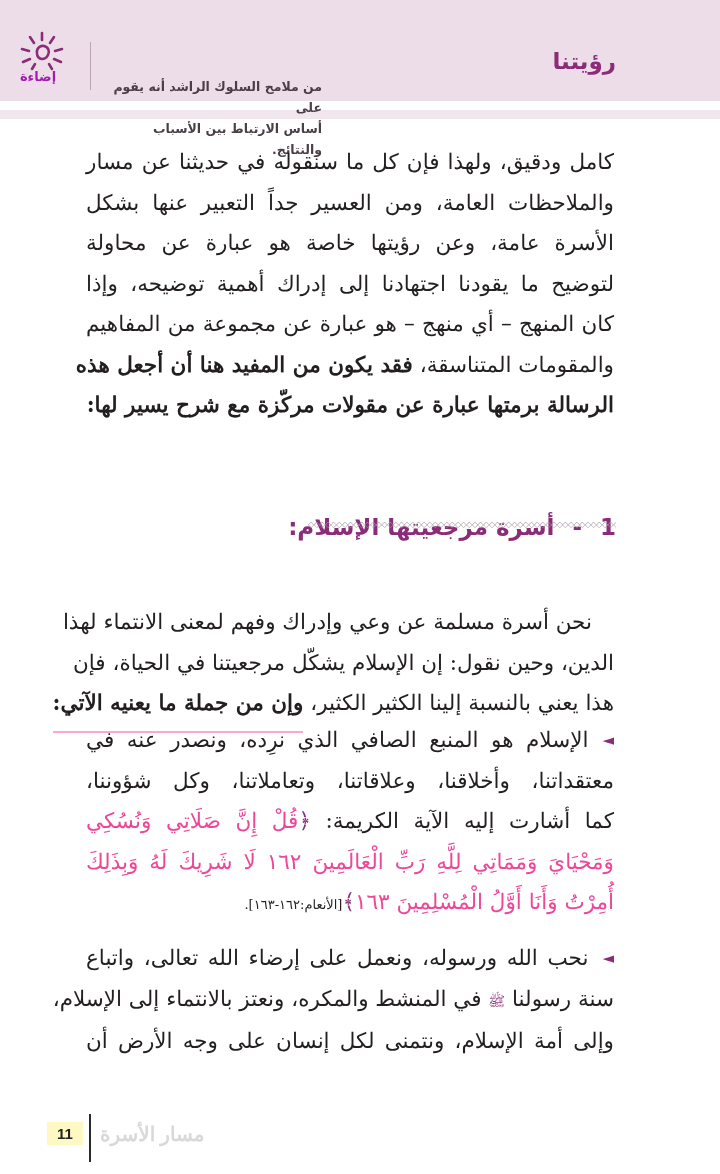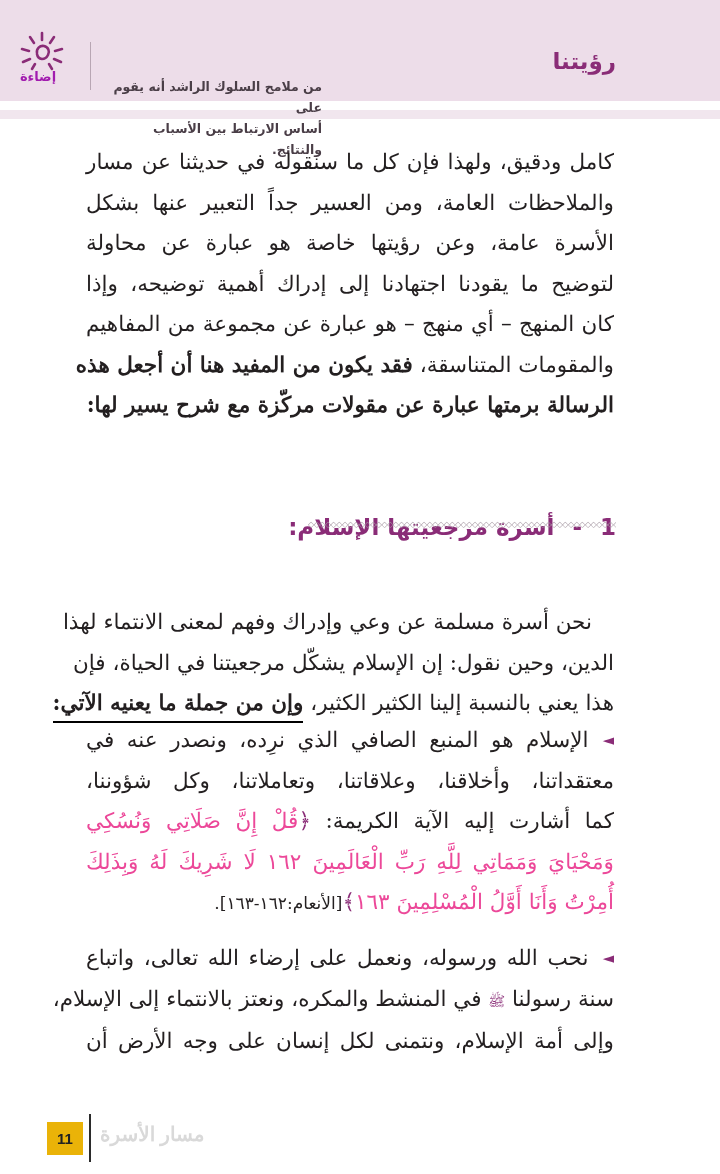--- a/index.html
+++ b/index.html
@@ -63,36 +63,36 @@
     }
     .diamond-rule {
       position: absolute; left: 308px; top: 521px; width: 308px; height: 8px;
       overflow: hidden; white-space: nowrap;
       font-size: 8px; line-height: 8px; color: #a79aa4; letter-spacing: -0.5px;
       direction: ltr;
     }
 
     .block { position: absolute; left: 86px; width: 528px; }
     .underline-phrase {
-      border-bottom: 2px solid #000000; padding-bottom: 6px;
+      border-bottom: 2px solid #f9a8d4; padding-bottom: 16px;
     }
 
     .bullet-marker {
       color: #8a2c77; font-size: 15px; font-family: "DejaVu Sans", sans-serif;
       margin-left: 14px; vertical-align: 2px;
     }
     .verse { color: #ec4899; }
     .verse-orn { color: #8a2c77; }
-    .citation { font-size: 17px; color: #231f20; }
+    .citation { font-size: 13px; color: #231f20; }
     .pbuh { color: #8a2c77; font-size: 14px; }
 
     
     .page-box {
-      position: absolute; left: 47px; top: 1122px; width: 36px; height: 33px;
-      background: #eab308; color: #222;
+      position: absolute; left: 47px; top: 1122px; width: 36px; height: 23px;
+      background: #fef9c3; color: #222;
       font-family: "Liberation Sans", sans-serif; font-size: 15px; font-weight: bold;
       display: flex; align-items: center; justify-content: center; direction: ltr;
     }
     .footer-line {
       position: absolute; left: 89px; top: 1114px; width: 2px; height: 48px;
       background: #2b2b2b;
     }
     .footer-title {
       position: absolute; left: 100px; top: 1124px;
       font-family: Liberation Serif, serif; font-size: 20px; font-weight: bold;

